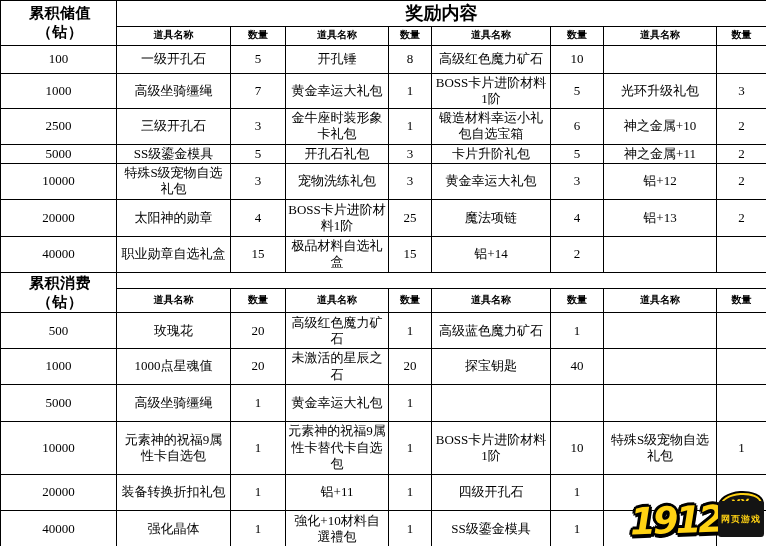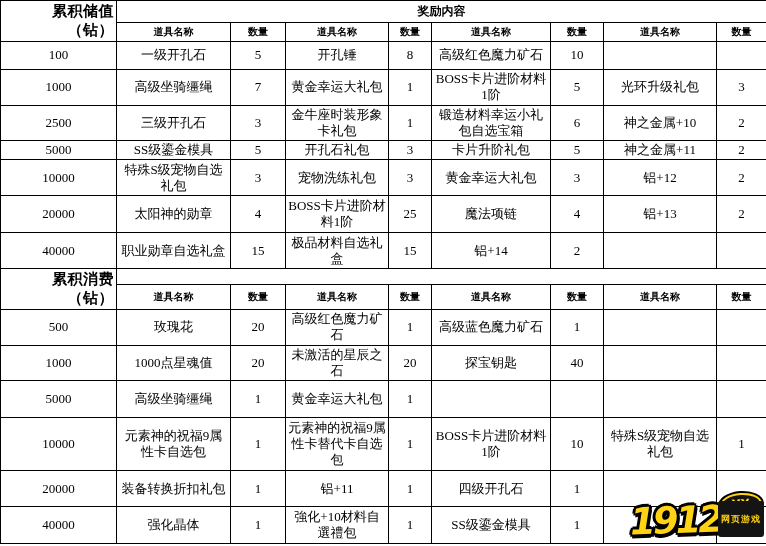--- a/index.html
+++ b/index.html
@@ -12,22 +12,22 @@
     text-align:center;
     vertical-align:middle;
     font-size:13px;
     line-height:1.25;
     padding:1px 2px;
     overflow:hidden;
     font-weight:normal;
     word-break:break-all;
   }
   th { font-weight:bold; font-size:10px; }
-  .section-label { text-align:right; font-size:15px; padding-left:5px; letter-spacing:0.5px; }
-  .banner-cell { font-size:12px;margin-left:36px; }
+  .section-label { text-align:center; font-size:15px; padding-left:5px; letter-spacing:0.5px; }
+  .banner-cell { font-size:18px;margin-left:36px; }
   .tier-cell { font-size:13px; }
 
   
   .logo { position:absolute; right:2px; bottom:3px; width:134px; height:50px; z-index:5; }
   .logo-number {
     position:absolute; left:0; bottom:0;
     font-family:"DejaVu Sans",sans-serif;
     font-weight:bold; font-style:italic;
     font-size:37px; line-height:44px;
     color:#ffd213; letter-spacing:-3px;

